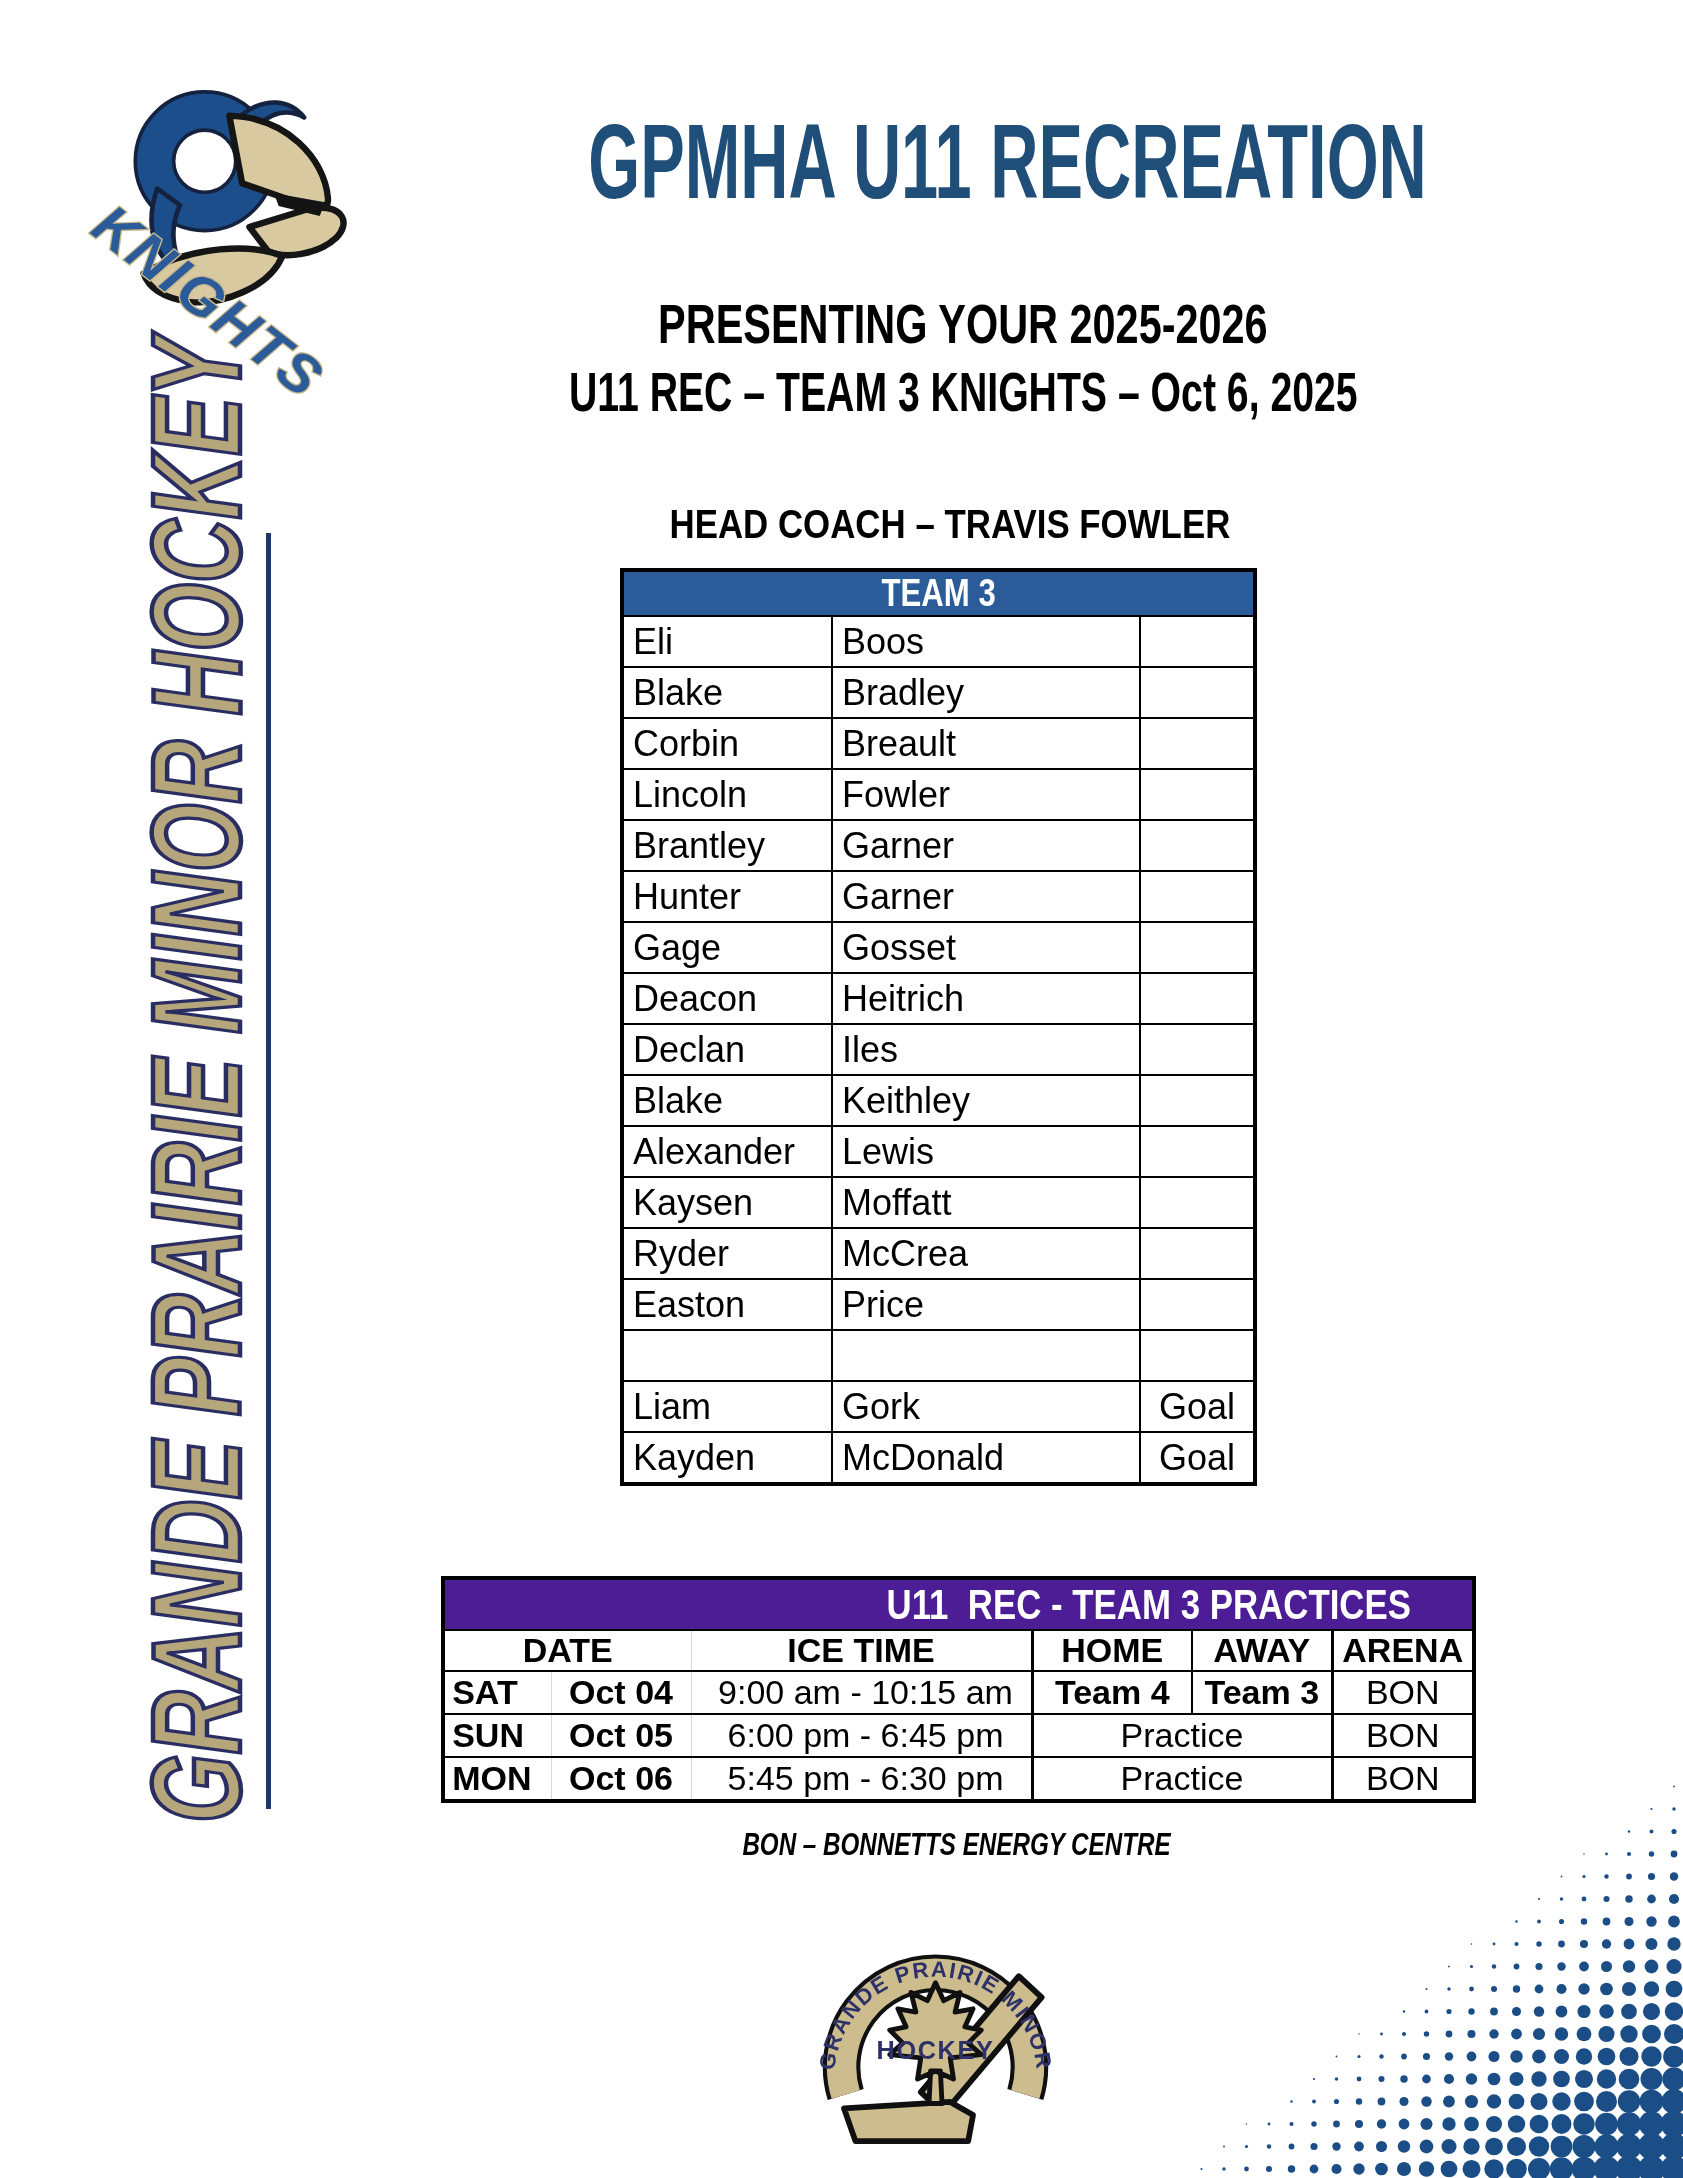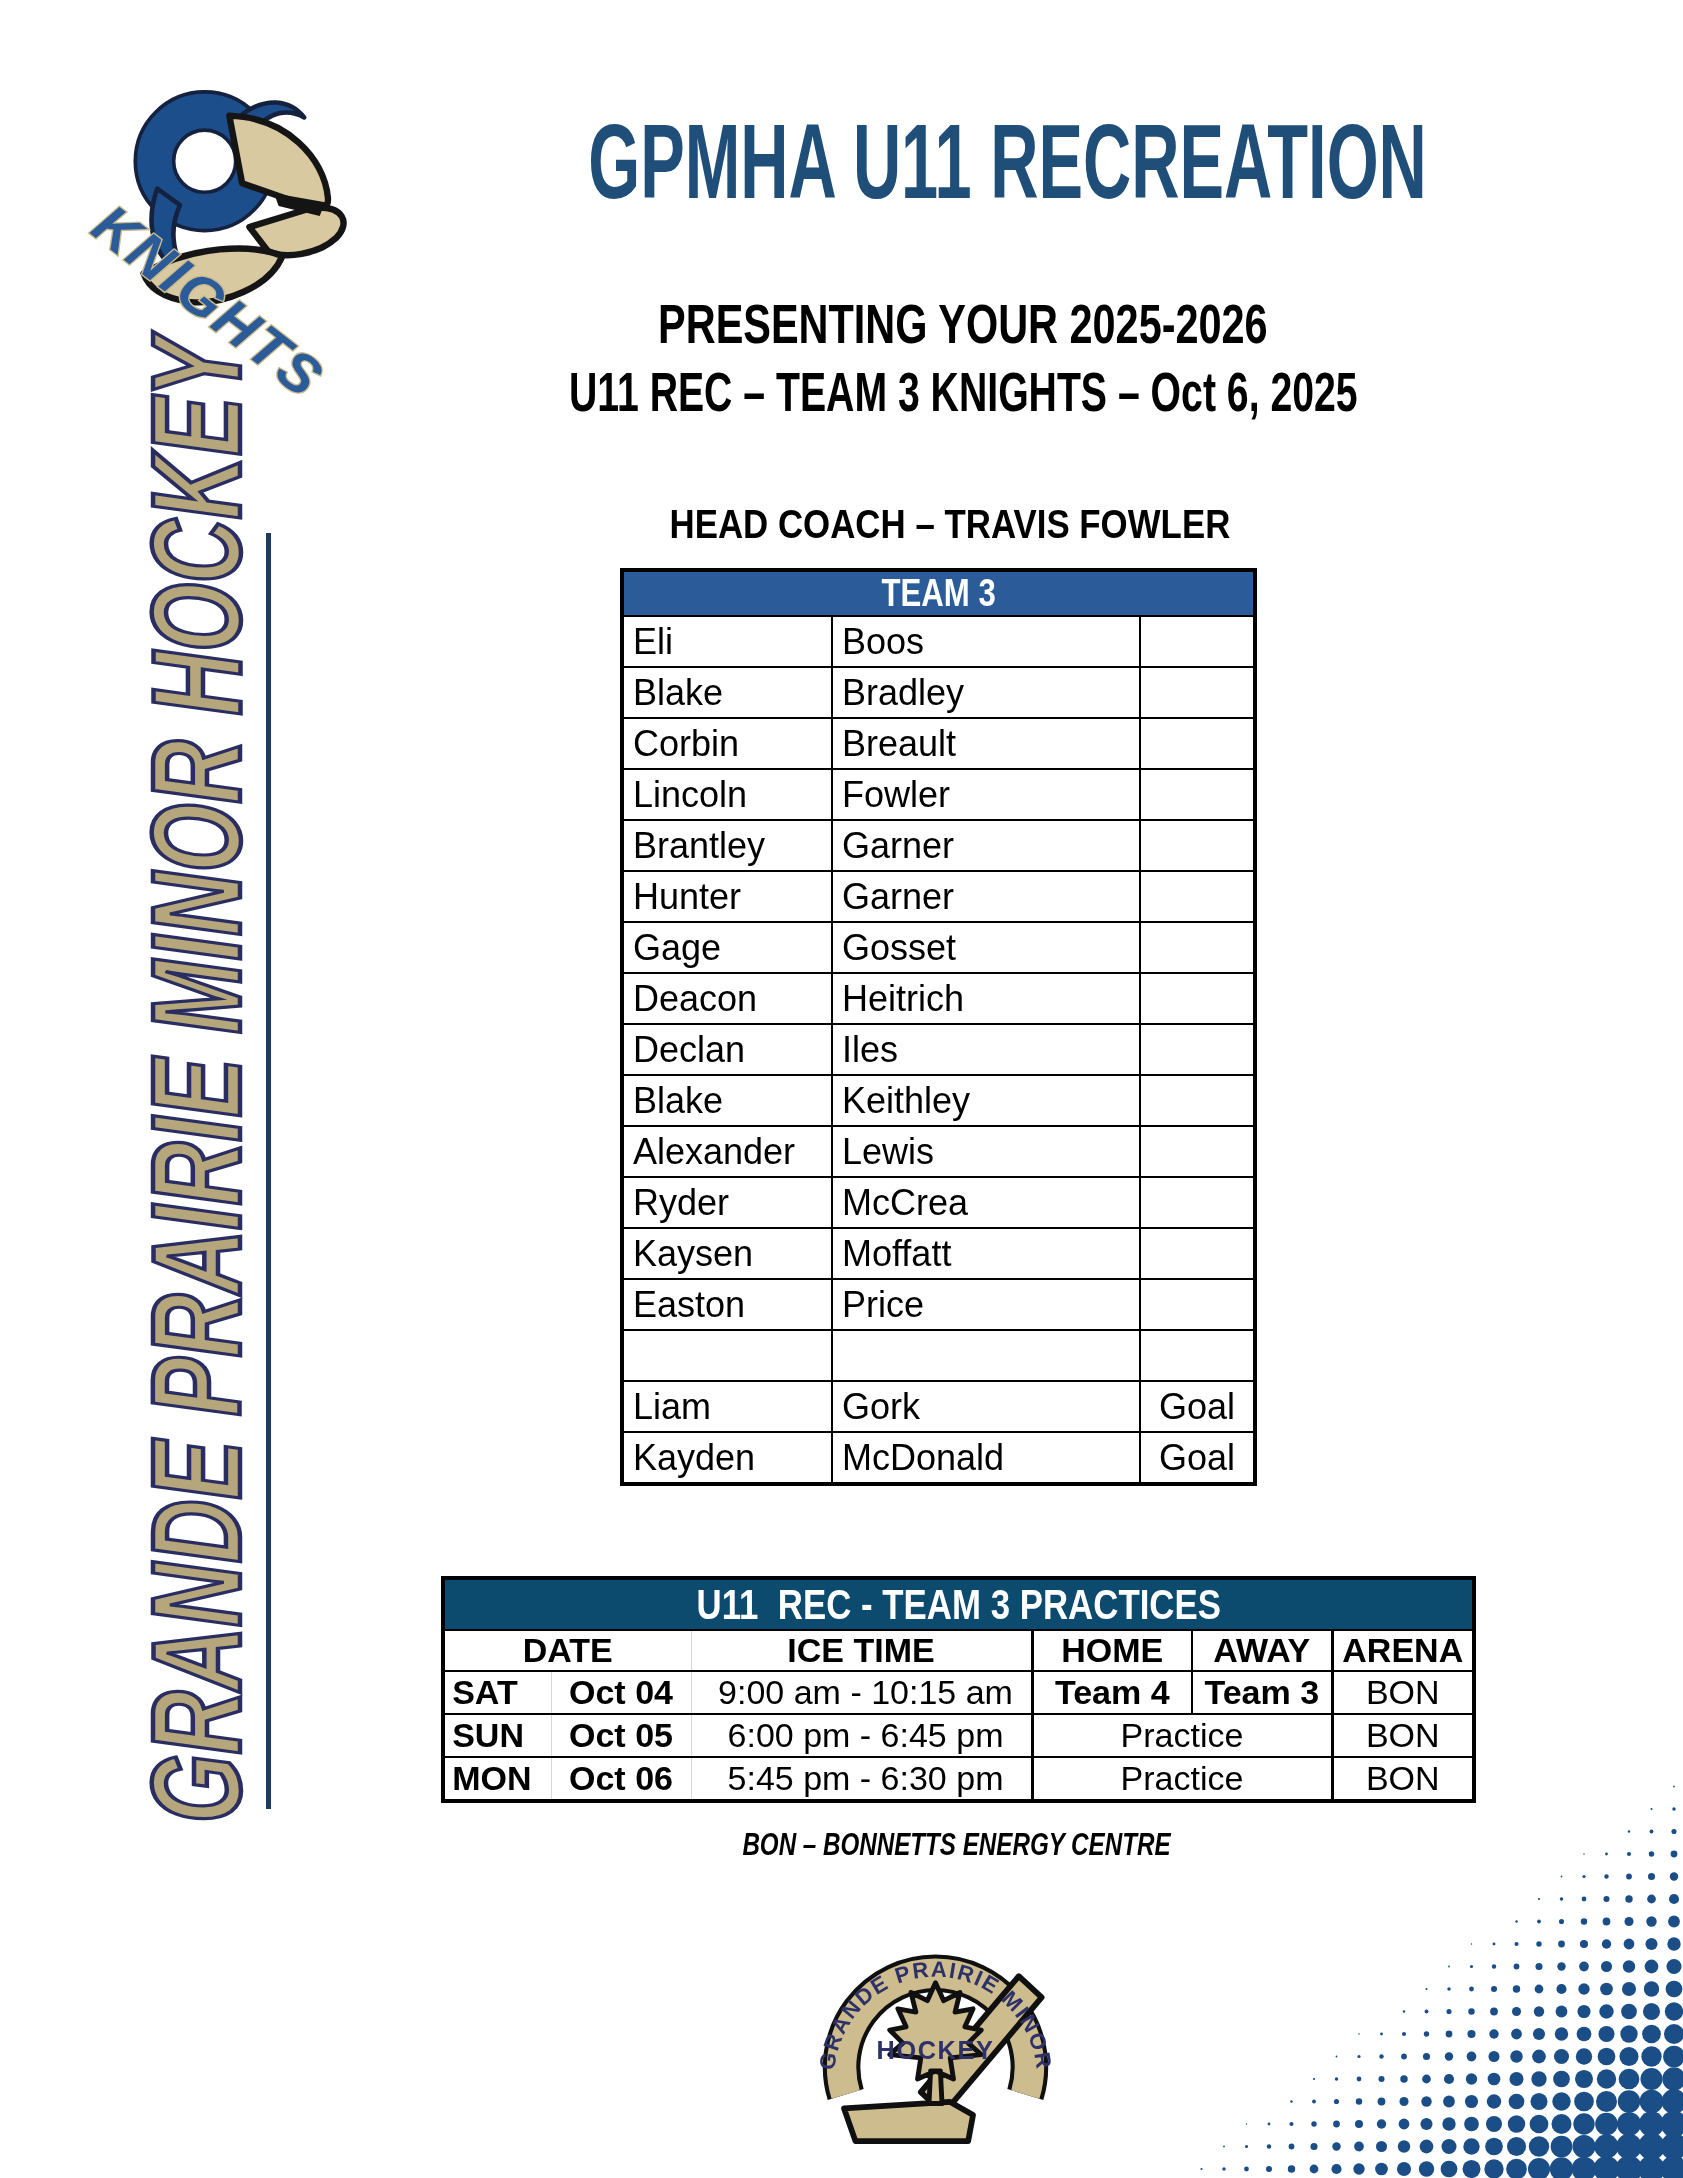--- a/index.html
+++ b/index.html
@@ -26,21 +26,21 @@
   #roster-table{border-collapse:collapse;table-layout:fixed;width:633px;border:4.5px solid #000;}
   #roster-table td{border:2.7px solid #000;height:49px;font-size:36px;padding:0 0 0 9px;vertical-align:middle;overflow:hidden;}
   #roster-table td.pos{text-align:center;padding:0;}
   #roster-table .team-hdr{background:#2B5C99;color:#fff;font-weight:bold;font-size:38px;text-align:center;height:43px;padding:0;}
   #roster-table .team-hdr .cnd{transform:scaleX(0.82);}
 
   
   #practice-wrap{left:441px;top:1576px;width:1035px;}
   #practice-table{border-collapse:collapse;table-layout:fixed;width:1031px;border:4.5px solid #000;}
   #practice-table td,#practice-table th{border:2.7px solid #000;font-size:34px;vertical-align:middle;padding:0;}
-  #practice-table .blue-hdr{background:#0c4a6e;color:#fff;font-weight:bold;font-size:43px;text-align:center;height:40px;}
+  #practice-table .blue-hdr{background:#4c1d95;color:#fff;font-weight:bold;font-size:43px;text-align:right;height:40px;}
   #practice-table .blue-hdr .cnd{transform:scaleX(0.81);white-space:pre;}
   #practice-table th{font-weight:bold;height:38px;text-align:center;}
   #practice-table td{height:41px;text-align:center;}
   #practice-table .b{font-weight:bold;}
   #practice-table td.day{text-align:left;padding-left:7.2px;border-right:1.8px solid #D8D8D8;}
   #practice-table td.date{border-left:1.8px solid #D8D8D8;border-right:1.8px solid #D8D8D8;}
   #practice-table td.ice{border-left:1.8px solid #D8D8D8;border-right:3.6px solid #000;padding-left:9px;}
   #practice-table th.h-date{border-right:1.8px solid #D8D8D8;}
   #practice-table th.h-ice{border-left:1.8px solid #D8D8D8;border-right:3.6px solid #000;margin-left:42px;}
   #practice-table td.home,#practice-table th.h-home{border-left:3.6px solid #000;}
@@ -150,27 +150,27 @@
           <td>Blake</td>
           <td>Keithley</td>
           <td class="pos"></td>
         </tr>
         <tr>
           <td>Alexander</td>
           <td>Lewis</td>
           <td class="pos"></td>
         </tr>
         <tr>
+          <td>Kaysen</td>
+          <td>Moffatt</td>
+          <td class="pos"></td>
+        </tr>
+        <tr>
           <td>Ryder</td>
           <td>McCrea</td>
-          <td class="pos"></td>
-        </tr>
-        <tr>
-          <td>Kaysen</td>
-          <td>Moffatt</td>
           <td class="pos"></td>
         </tr>
         <tr>
           <td>Easton</td>
           <td>Price</td>
           <td class="pos"></td>
         </tr>
         <tr>
           <td></td>
           <td></td>

